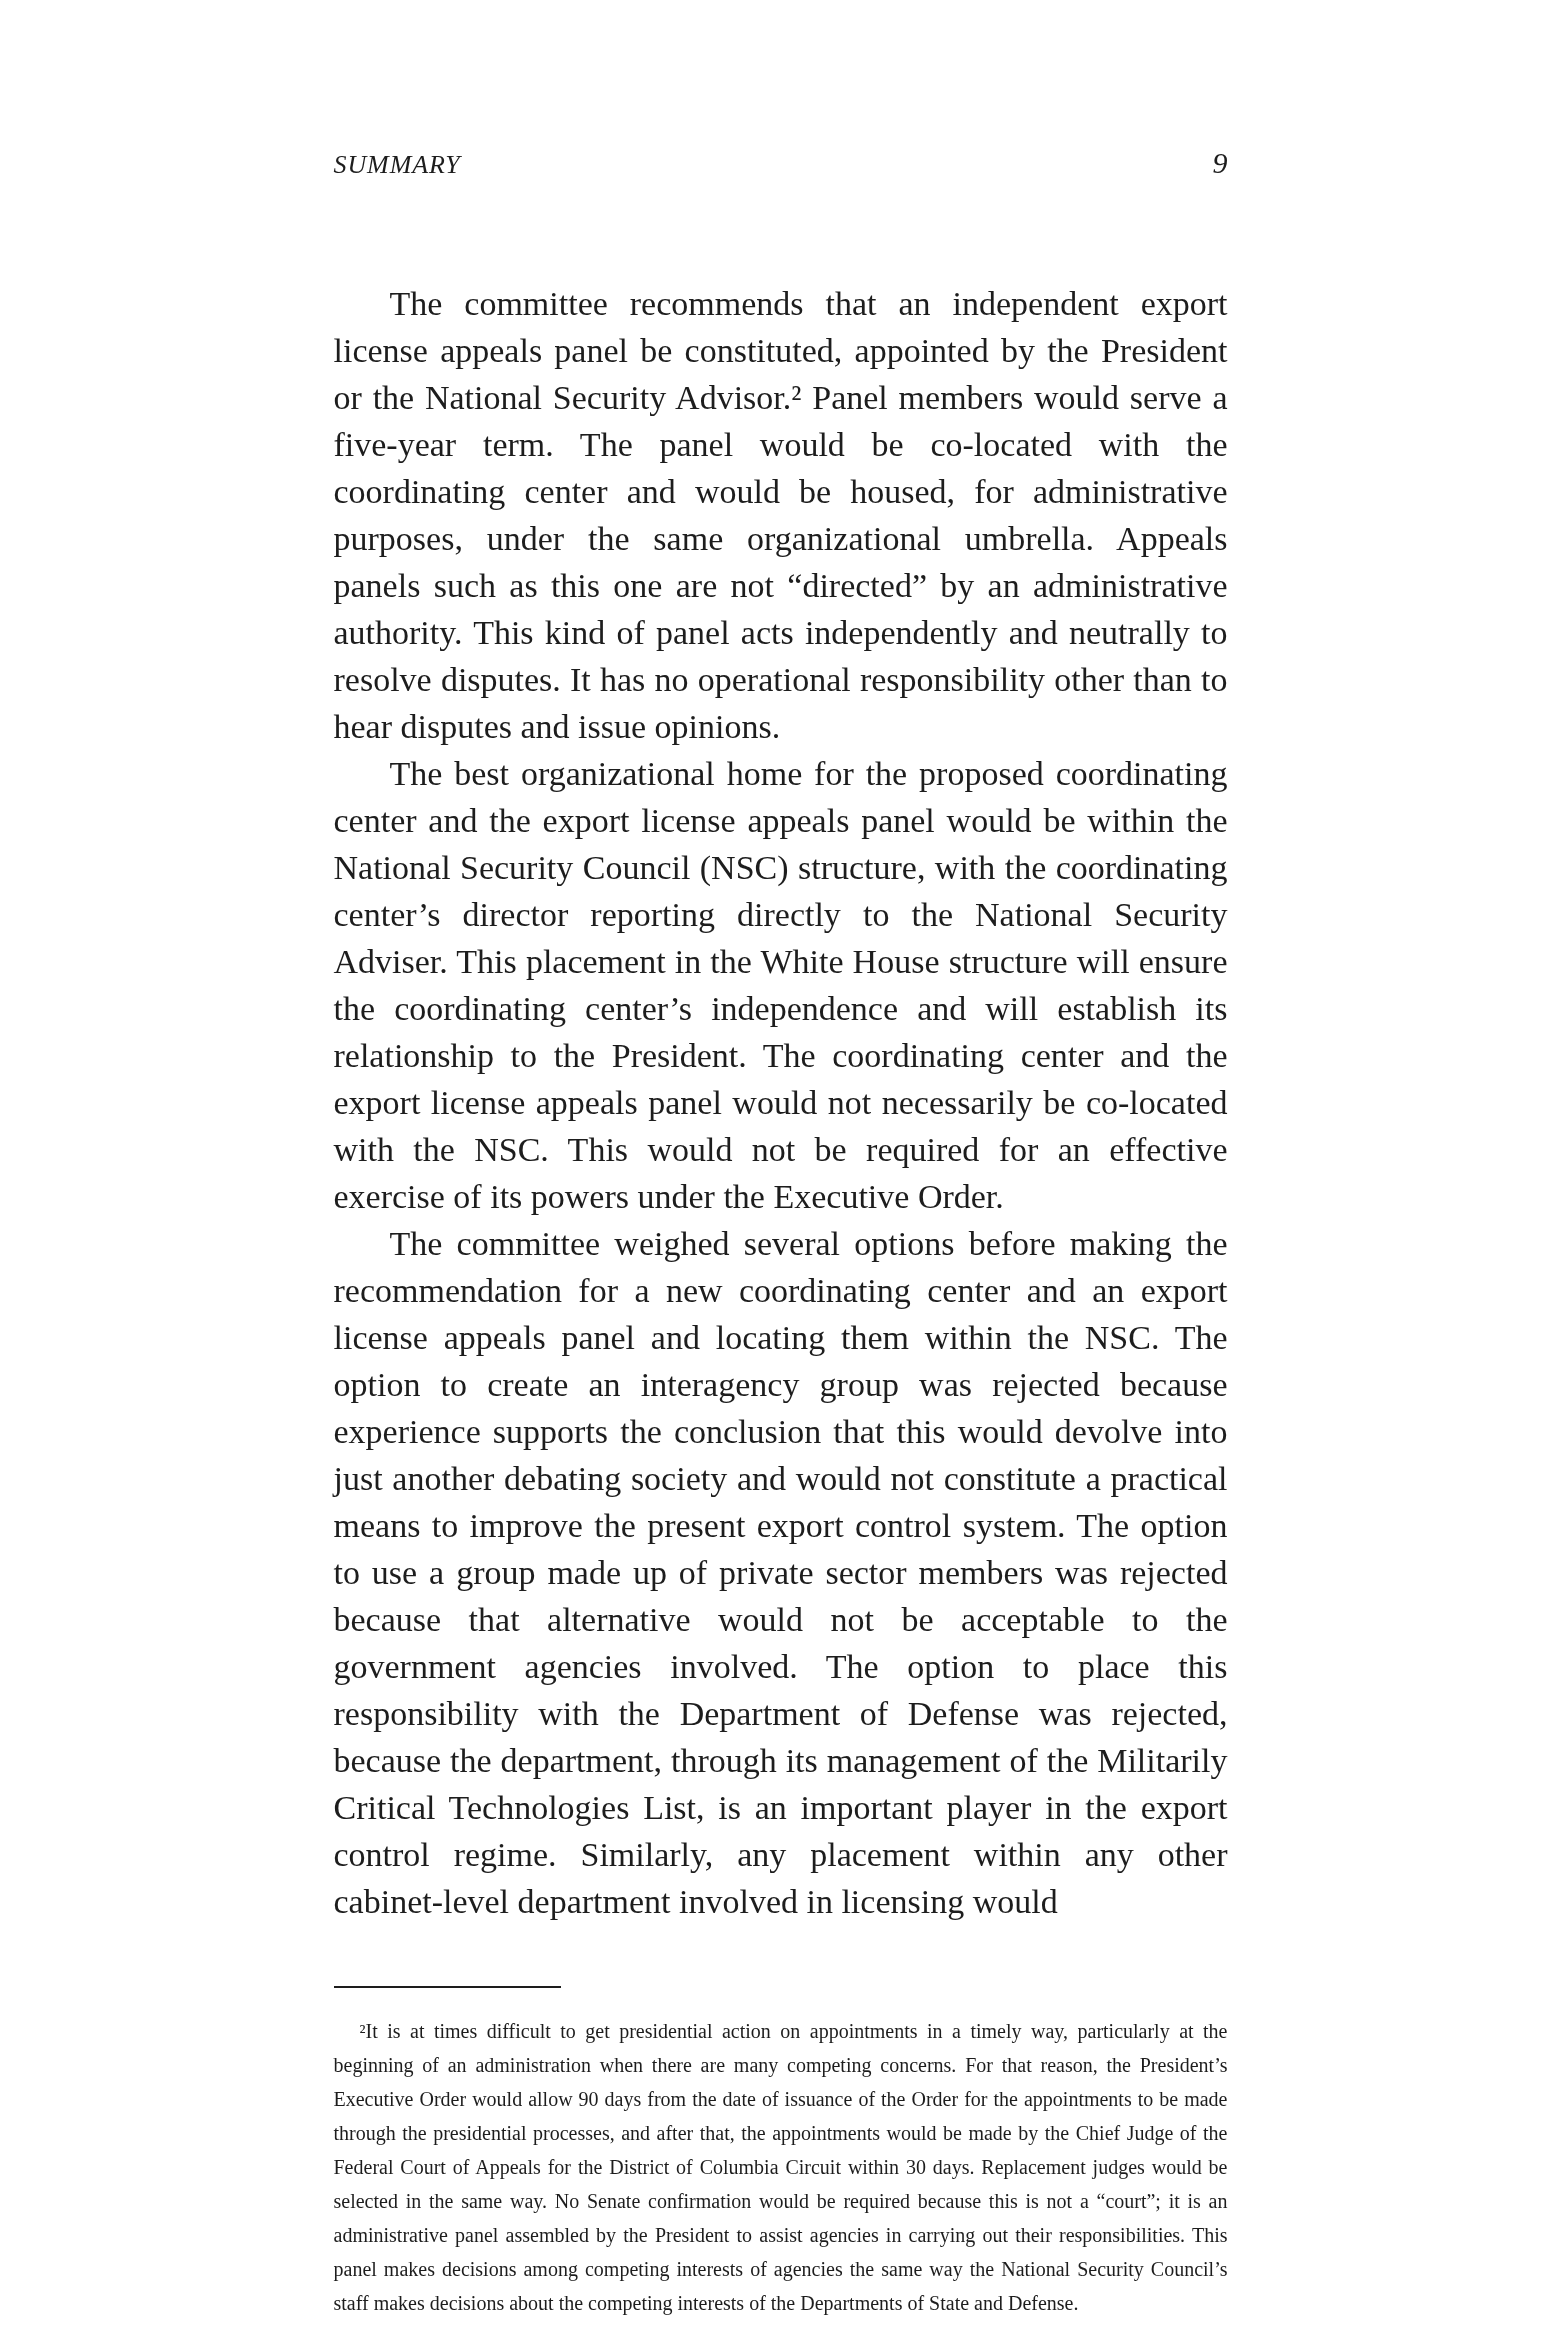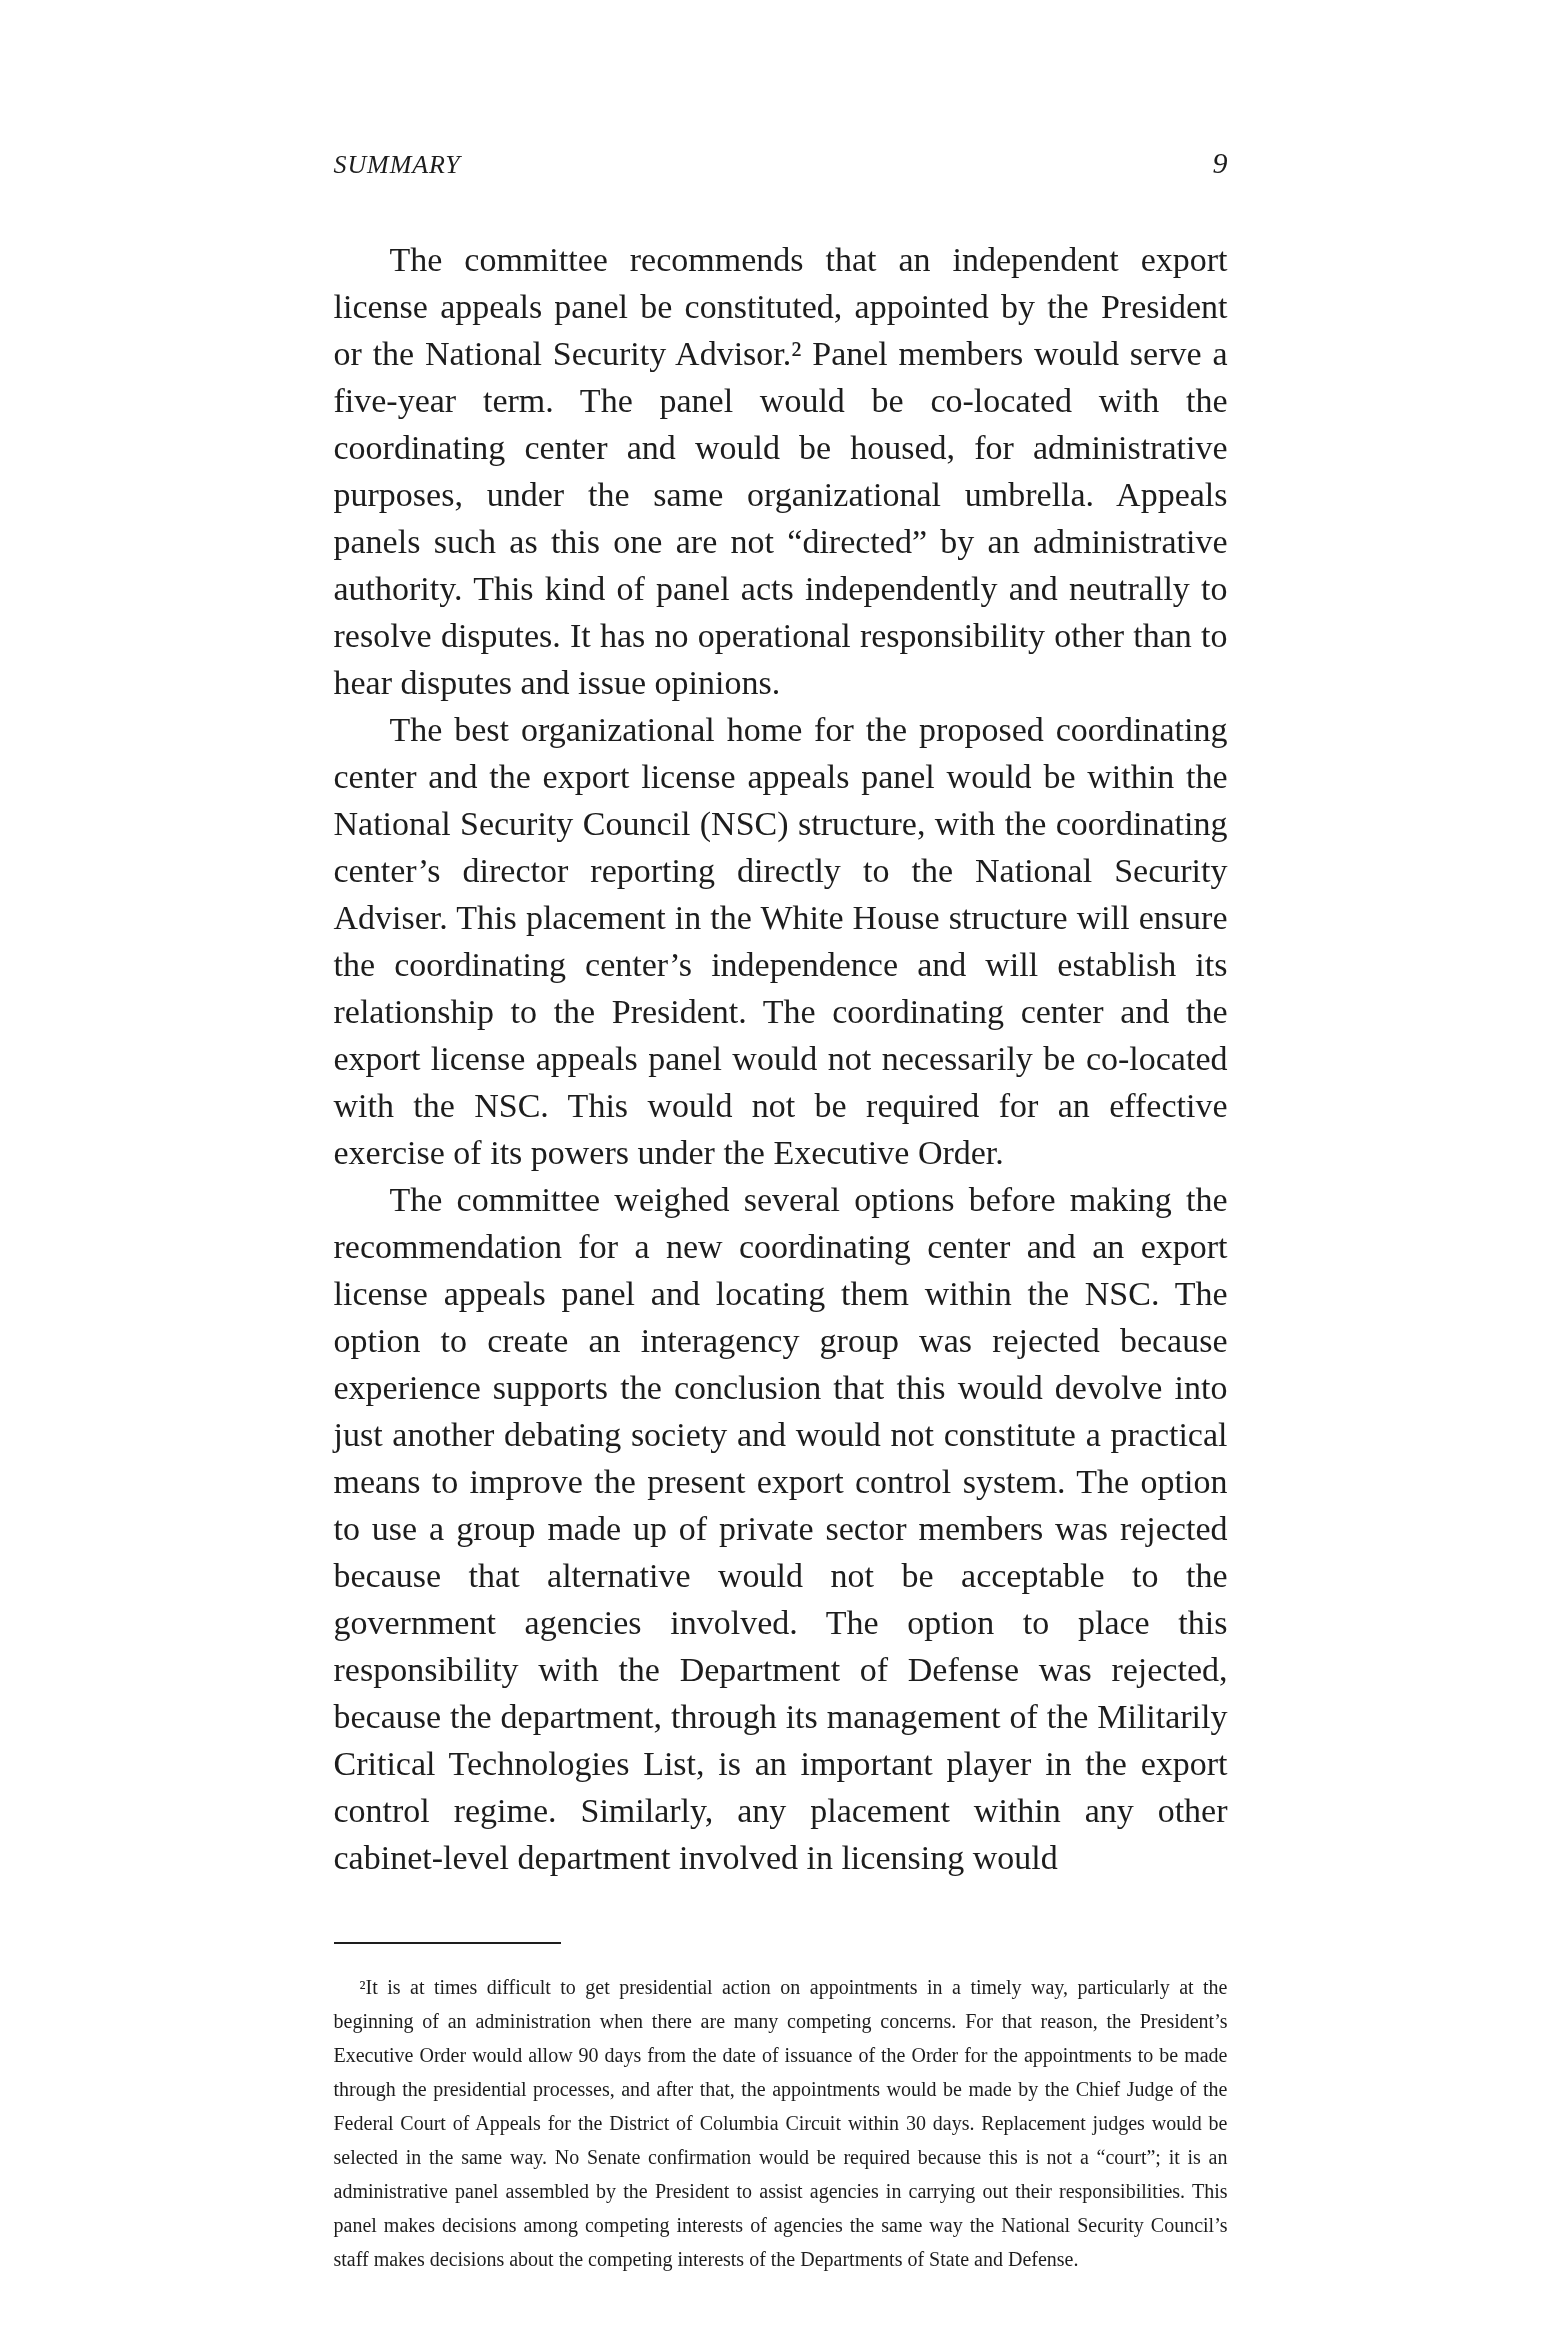--- a/index.html
+++ b/index.html
@@ -25,21 +25,21 @@
     font-style: italic;
   }
   .running-title {
     font-size: 26px;
     letter-spacing: 0.9px;
   }
   .page-number {
     font-size: 30px;
   }
   .body-text {
-    margin-top: 56px;
+    margin-top: 100px;
     font-size: 34px;
     line-height: 47px;
     text-align: justify;
   }
   .body-text p {
     margin: 0;
     text-indent: 56px;
   }
   .footnote-section {
     margin-top: 61px;

